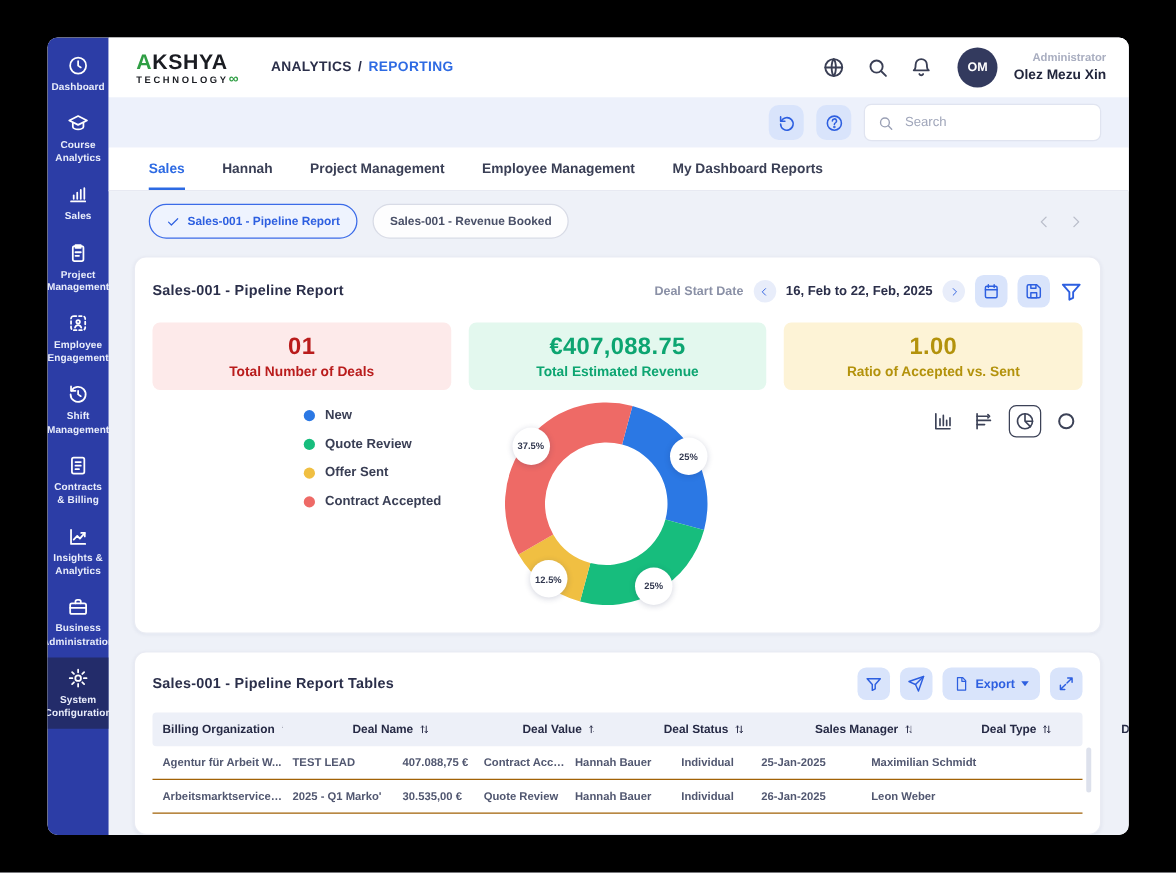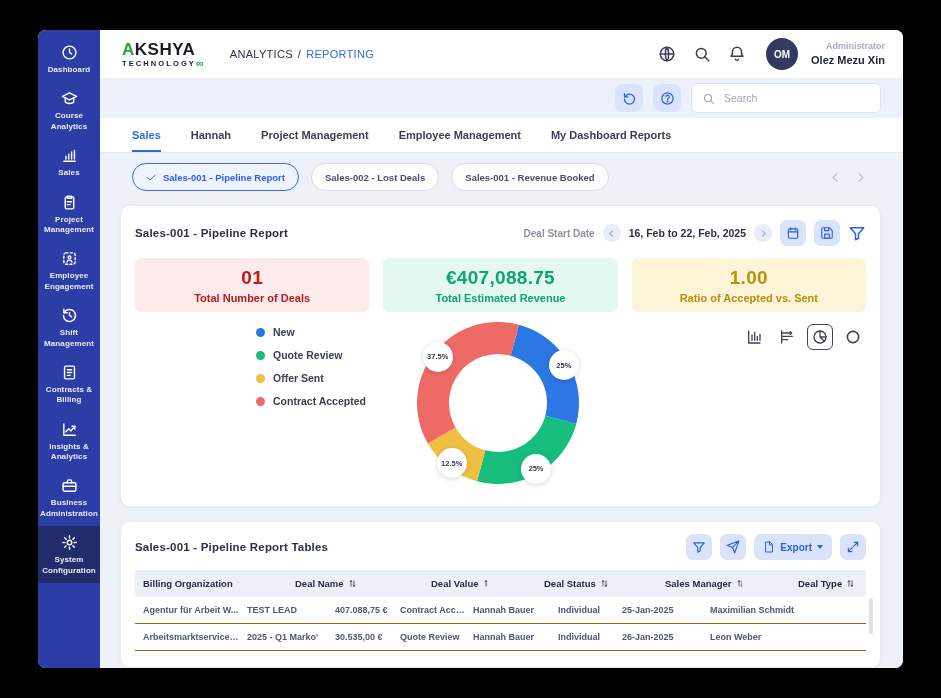--- a/index.html
+++ b/index.html
@@ -8,35 +8,35 @@
     font-family:"Liberation Sans","DejaVu Sans",sans-serif;
   }
   *{box-sizing:border-box;}
   .icon{display:inline-flex;align-items:center;justify-content:center;flex:none;}
   .icon svg{width:100%;height:100%;display:block;}
 
   .window{position:absolute;left:38px;top:30px;width:865px;height:638px;background:#fff;
     border-radius:8px;overflow:hidden;display:flex;}
 
   
-  .sidebar{width:62px;background:#2c3da6;flex:none;display:flex;flex-direction:column;padding-top:6px;}
+  .sidebar{width:49px;background:#2c3da6;flex:none;display:flex;flex-direction:column;padding-top:6px;}
   .sb-item{display:flex;flex-direction:column;align-items:center;gap:4px;padding:8px 2px 7px;cursor:pointer;}
   .sb-item.active{background:#232c6a;}
   .sb-item .icon{width:17px;height:17px;color:#fff;}
   .sb-label{font-size:8px;font-weight:700;color:#e9edfb;text-align:center;line-height:1.3;letter-spacing:.1px;}
 
   
   .main{flex:1;display:flex;flex-direction:column;background:#eef1f8;min-width:0;}
   .topbar{height:48px;background:#fff;display:flex;align-items:center;padding:0 18px 0 22px;flex:none;}
   .logo{display:flex;flex-direction:column;line-height:1;cursor:pointer;}
   .logo-1{font-size:17px;font-weight:800;letter-spacing:.5px;color:#1a1c22;}
   .logo-1 .green{color:#2f9e44;}
   .logo-2{font-size:7.5px;font-weight:700;letter-spacing:2.1px;color:#1a1c22;margin-top:2px;display:flex;align-items:center;}
   .logo-2 .inf{color:#2f9e44;font-size:11px;font-weight:800;letter-spacing:0;line-height:.6;}
-  .crumbs{margin-left:26px;font-size:11px;font-weight:400;color:#2b2f4a;letter-spacing:.3px;display:flex;gap:5px;}
+  .crumbs{margin-left:26px;font-size:11px;font-weight:700;color:#2b2f4a;letter-spacing:.3px;display:flex;gap:5px;}
   .crumbs .cur{color:#2d6ae3;}
   .tb-right{margin-left:auto;display:flex;align-items:center;gap:17px;}
   .tb-icon{width:18px;height:18px;color:#3a3f55;cursor:pointer;}
   .avatar{width:32px;height:32px;border-radius:50%;background:#333a5e;color:#fff;font-size:10px;font-weight:800;
     display:flex;align-items:center;justify-content:center;margin-left:3px;cursor:pointer;}
   .userblock{text-align:right;line-height:1.3;margin-left:-4px;}
   .user-role{font-size:9px;color:#a9aec0;font-weight:600;}
   .user-name{font-size:11px;color:#22263c;font-weight:800;}
 
   .subheader{height:40px;background:#edf1fb;display:flex;align-items:center;justify-content:flex-end;gap:10px;
@@ -317,23 +317,20 @@
         <div style="display:flex;gap:12px;" id="pills">
             <div class="pill active">
               <span class="icon">
                 <svg viewBox="0 0 24 24" fill="none" stroke="currentColor" stroke-width="2" stroke-linecap="round" stroke-linejoin="round">
                   <path d="M4 12.5l5 5L20 6.5"></path>
                 </svg>
               </span>
               <span>Sales-001 - Pipeline Report</span>
             </div>
             <div class="pill">
-              <span>Sales-002 - Lost Deals</span>
-            </div>
-            <div class="pill">
               <span>Sales-001 - Revenue Booked</span>
             </div>
           </div>
         <div class="pill-nav">
           <span class="icon">
               <svg viewBox="0 0 24 24" fill="none" stroke="currentColor" stroke-width="2" stroke-linecap="round" stroke-linejoin="round">
                 <path d="M14.5 5l-7 7 7 7"></path>
               </svg>
             </span>
           <span class="icon">

